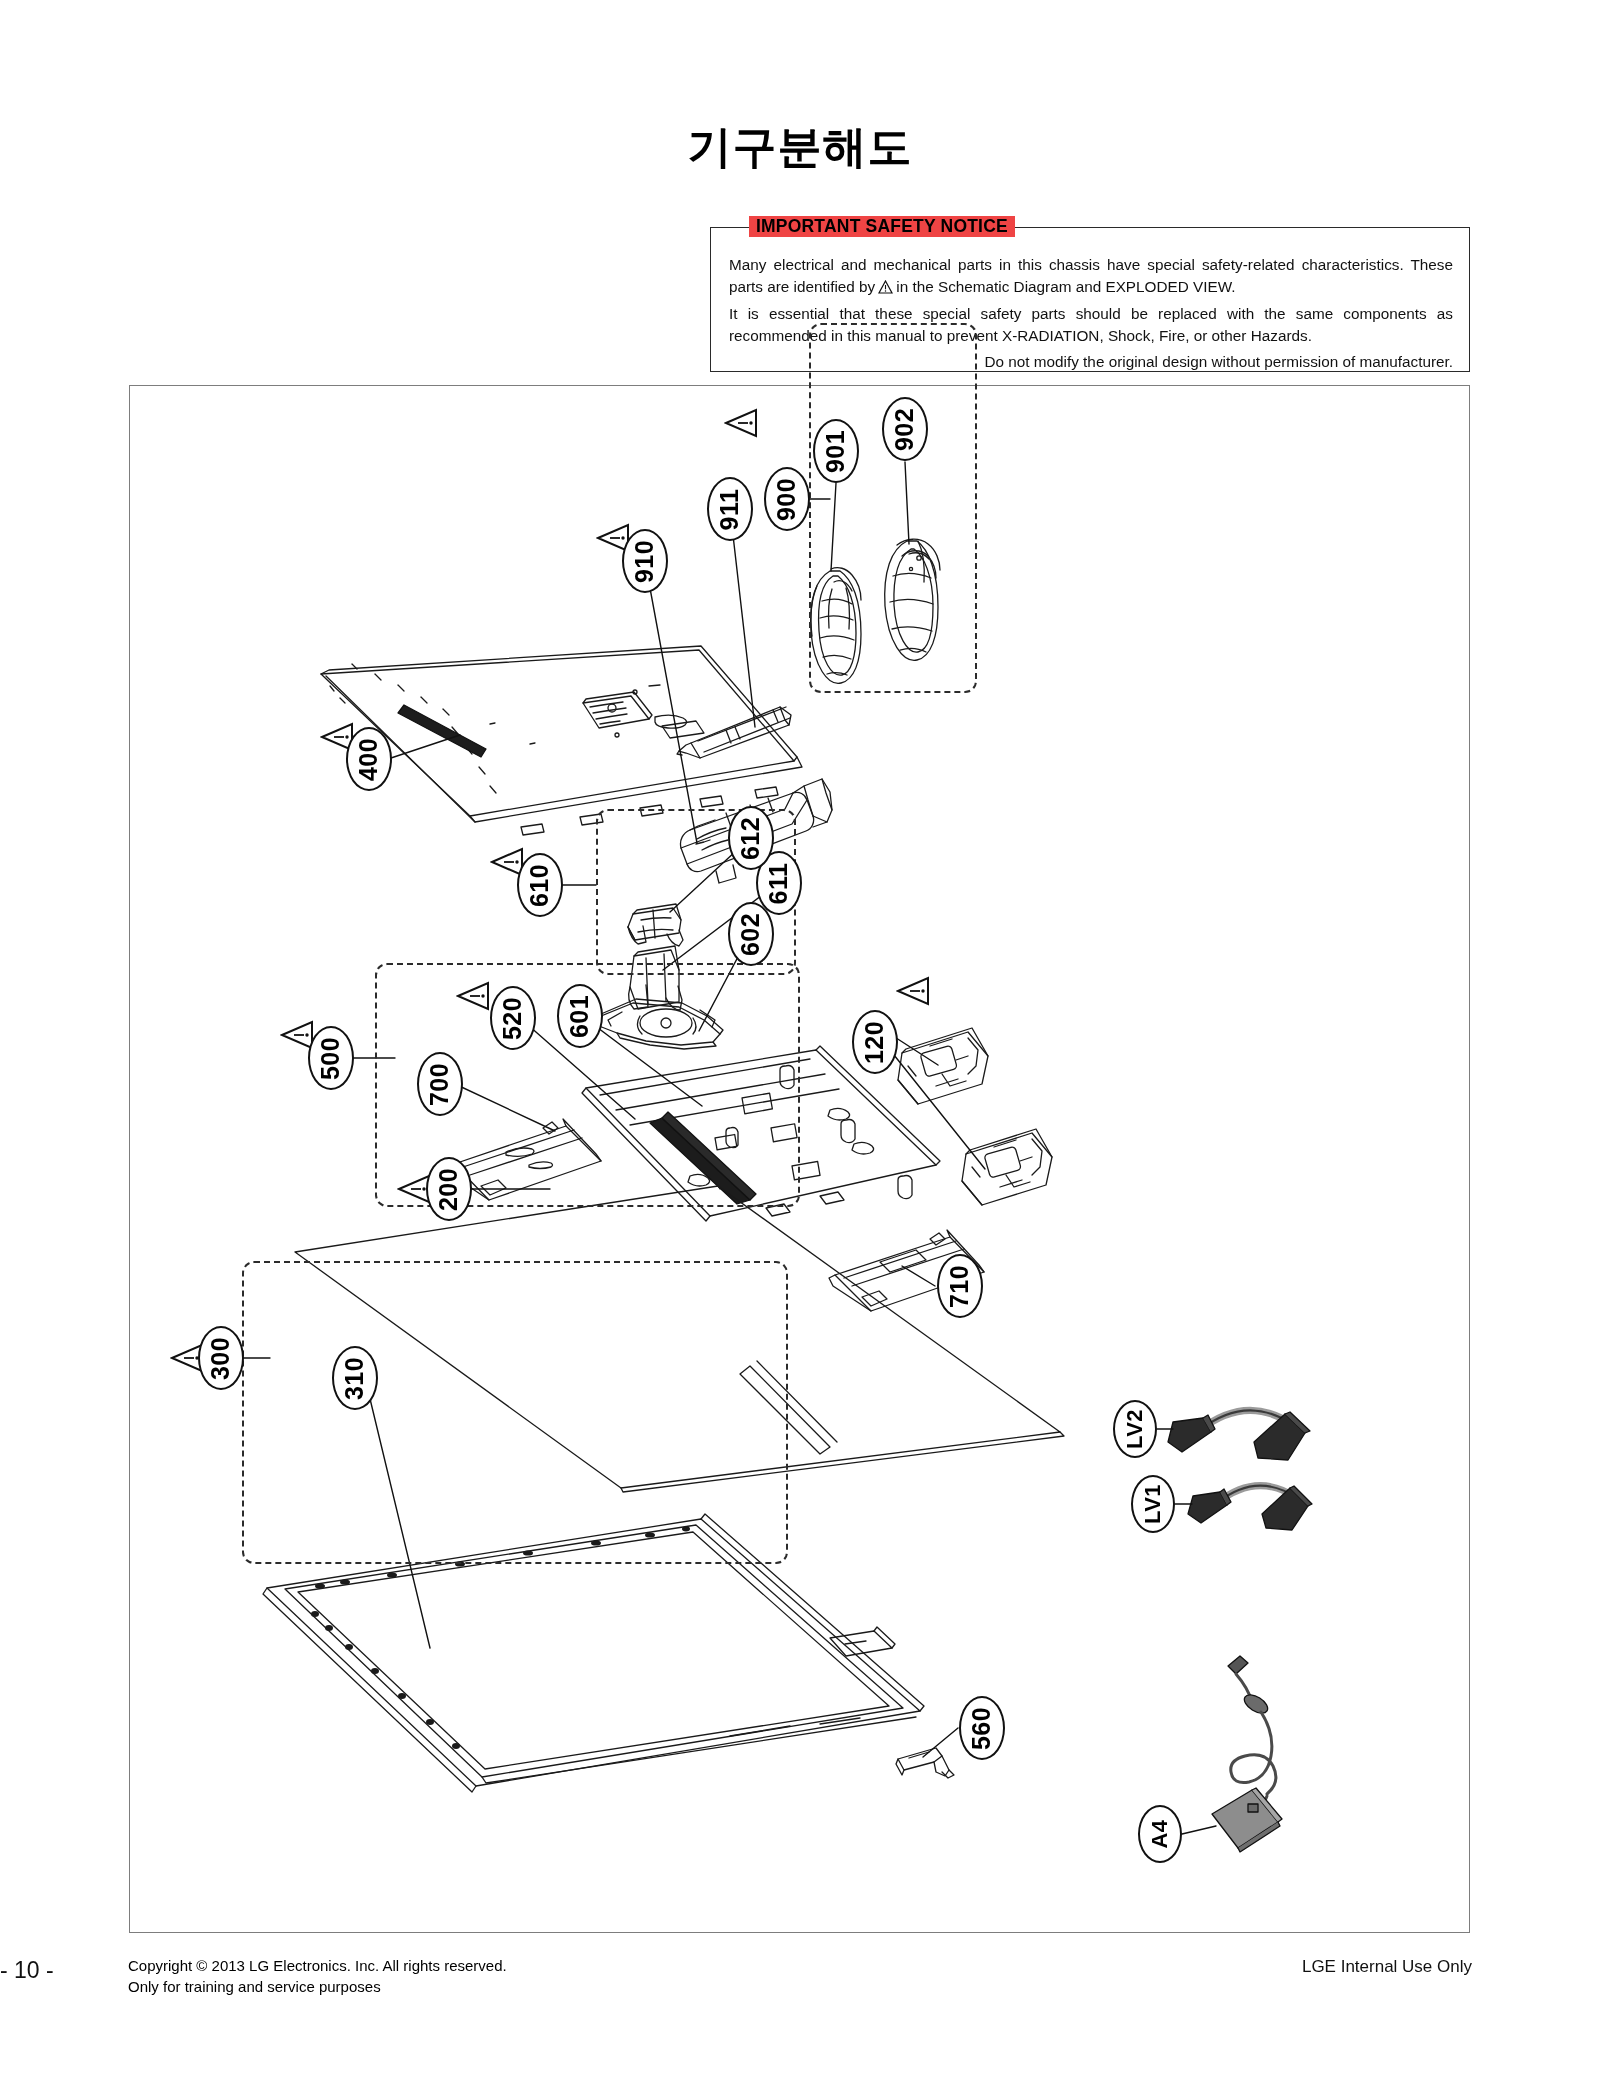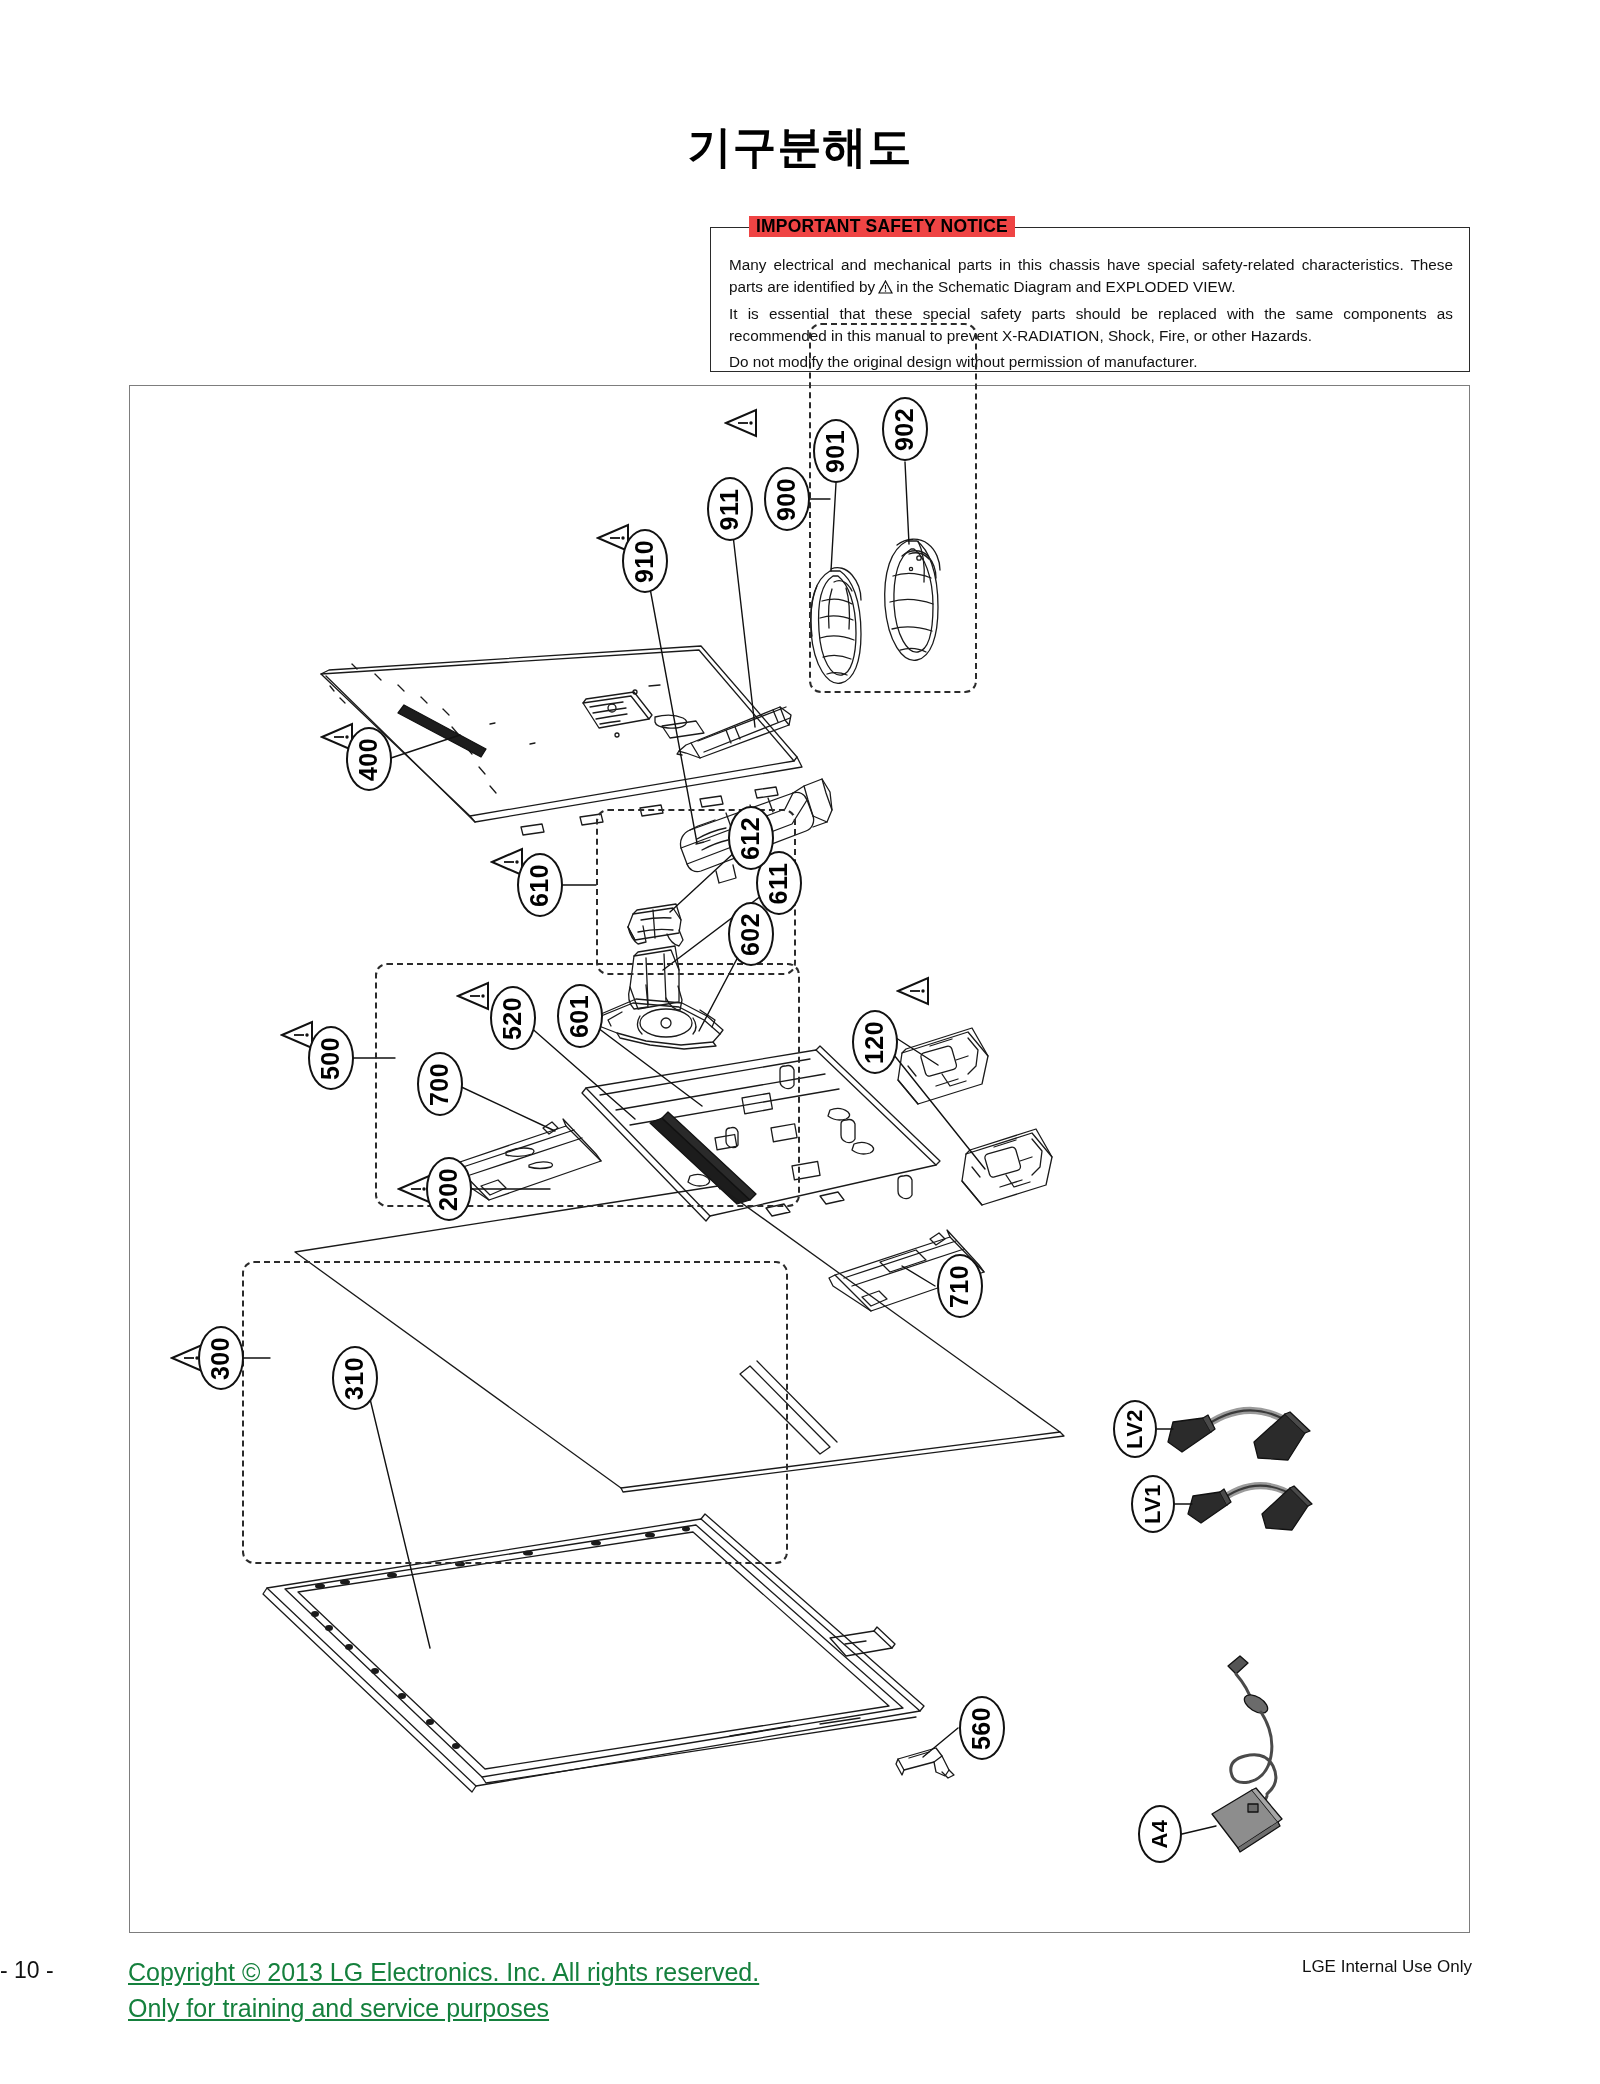--- a/index.html
+++ b/index.html
@@ -58,21 +58,21 @@
     top: 22px;
     right: 12px;
     font-size: 15.3px;
     line-height: 1.42;
     color: #111;
   }
   #safety-text p {
     margin: 4px;
     text-align: justify;
   }
-  #safety-text p.nojust { text-align: left; }
+  #safety-text p.nojust { text-align: right; }
   .warn-inline {
     display: inline-block;
     vertical-align: -2px;
     margin: 0 3px;
   }
 
   
   #drawing-frame {
     position: absolute;
     left: 129px;
@@ -89,25 +89,24 @@
     position: absolute;
     left: 0;
     top: 1955px;
     width: 1600px;
     height: 90px;
   }
   #copyright {
     position: absolute;
     left: 128px;
     top: 0;
-    font-size: 25px;
+    font-size: 15px;
     line-height: 1.42;
-    color: #15803d;
+    color: #000000;
     white-space: nowrap;
-    text-decoration: underline;
   }
   #page-number {
     position: absolute;
     left: 0; top: 2px;
     width: 1600px;
     font-size: 23px;
     color: #111;
   }
   #internal-note {
     position: absolute;

